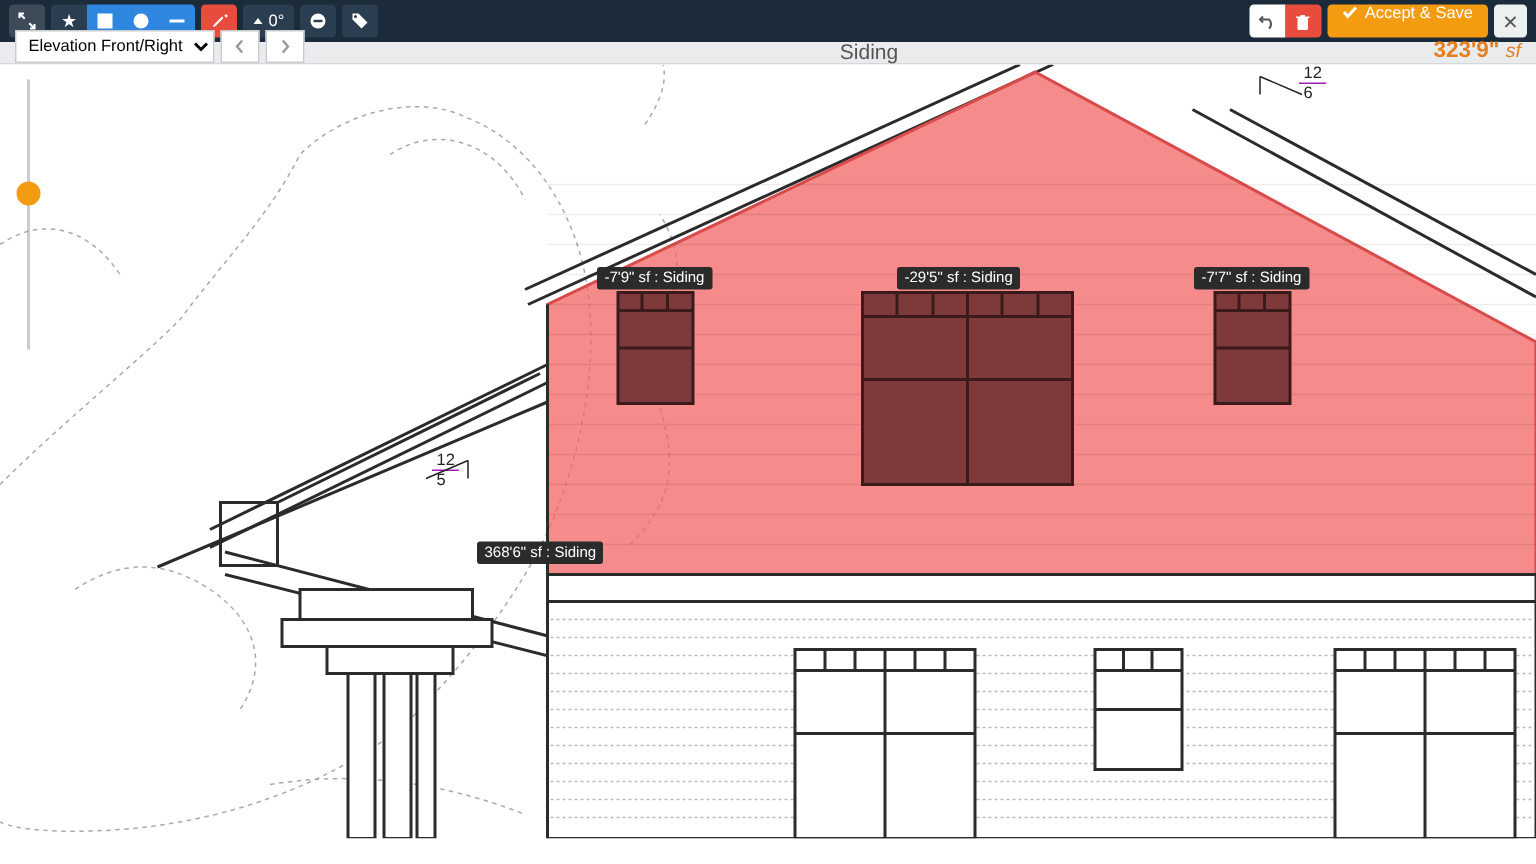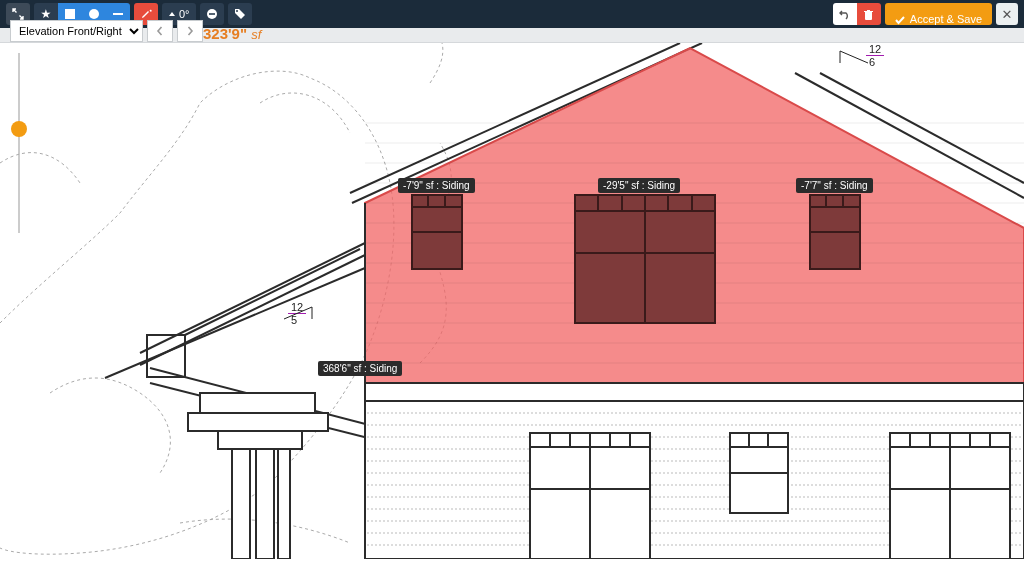--- a/index.html
+++ b/index.html
@@ -16,21 +16,21 @@
   }
   .tb-btn.gray   { background:#3d4a58; }
   .tb-btn.darkblue { background:#2b3d50; }
   .tb-btn.blue   { background:#2e86de; }
   .tb-btn.red    { background:#e74c3c; }
   .tb-btn.white  { background:#fff; color:#333; }
   .tb-btn.wide   { width:auto; padding:0 6px; gap:3px; font-size:11px; }
   .spacer { flex:1; }
   .accept-btn {
     background:#f39c12; color:#fff; border:none; height:22px; padding:0 10px;
-    border-radius:3px; display:flex; align-items:flex-end; gap:5px; cursor:pointer; font-size:11px;
+    border-radius:3px; display:flex; align-items:flex-start; gap:5px; cursor:pointer; font-size:11px;
   }
   .close-btn { width:22px; height:22px; background:#ecf0f1; border:none; border-radius:3px;
     display:flex; align-items:center; justify-content:center; cursor:pointer; color:#555; font-size:13px; }
   
   .sub-bar {
     width:100%; height:15px; background:#e9ebed; border-bottom:1px solid #d5d8db;
     display:flex; align-items:flex-end; padding:0 10px;
   }
   .view-select {
     height:22px; border:1px solid #c8cccf; background:#fff; font-size:11px; padding:0 4px;
@@ -141,20 +141,21 @@
   <button class="nav-btn">
     <svg width="8" height="10" viewBox="0 0 8 10" fill="none" stroke="#999" stroke-width="1.6">
         <path d="M5.5 1 2 5l3.5 4"></path>
       </svg>
   </button>
   <button class="nav-btn">
     <svg width="8" height="10" viewBox="0 0 8 10" fill="none" stroke="#999" stroke-width="1.6">
         <path d="M2.5 1 6 5l-3.5 4"></path>
       </svg>
   </button>
+  <div class="sub-title">Siding</div>
   <div class="measurement">
     <span>323'9"</span>
     <span class="unit">sf</span>
   </div>
 </div>
 
 <div class="canvas">
 
   <div class="slider-track"></div>
   <div class="slider-thumb"></div>

